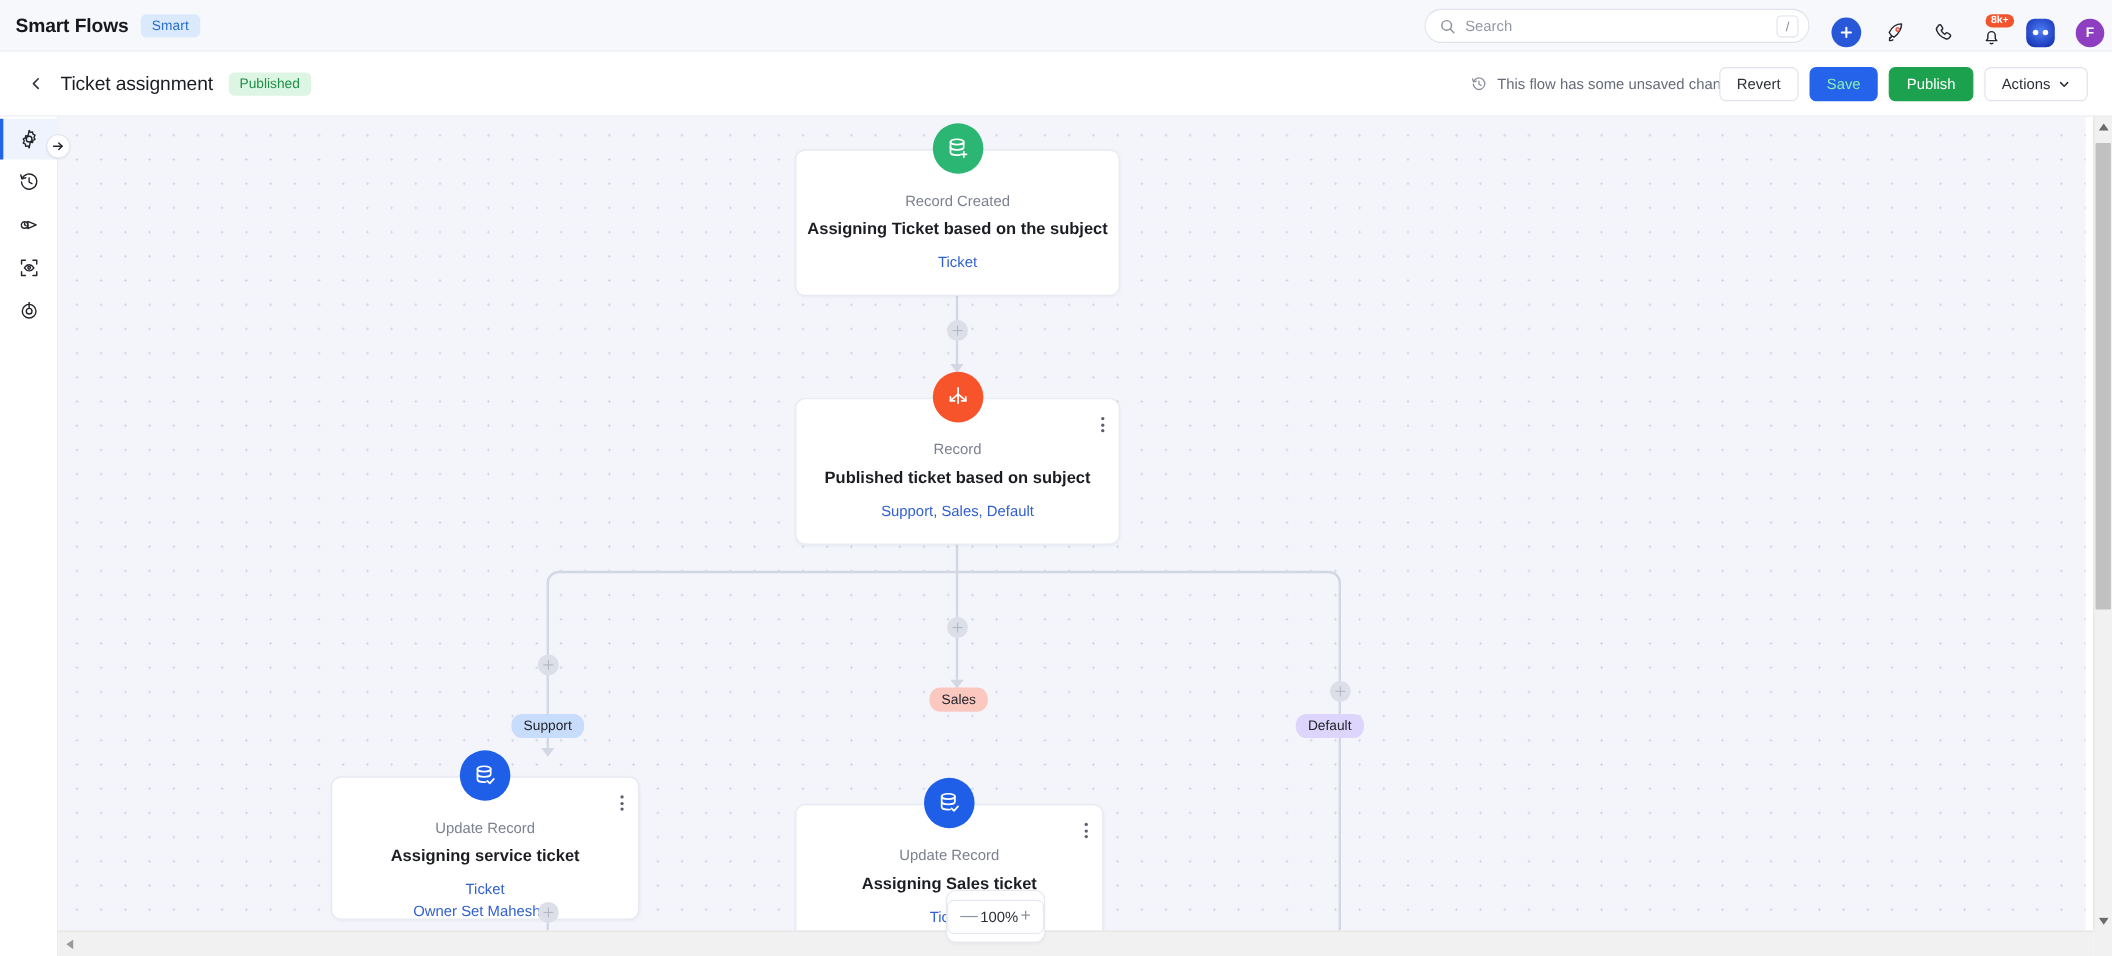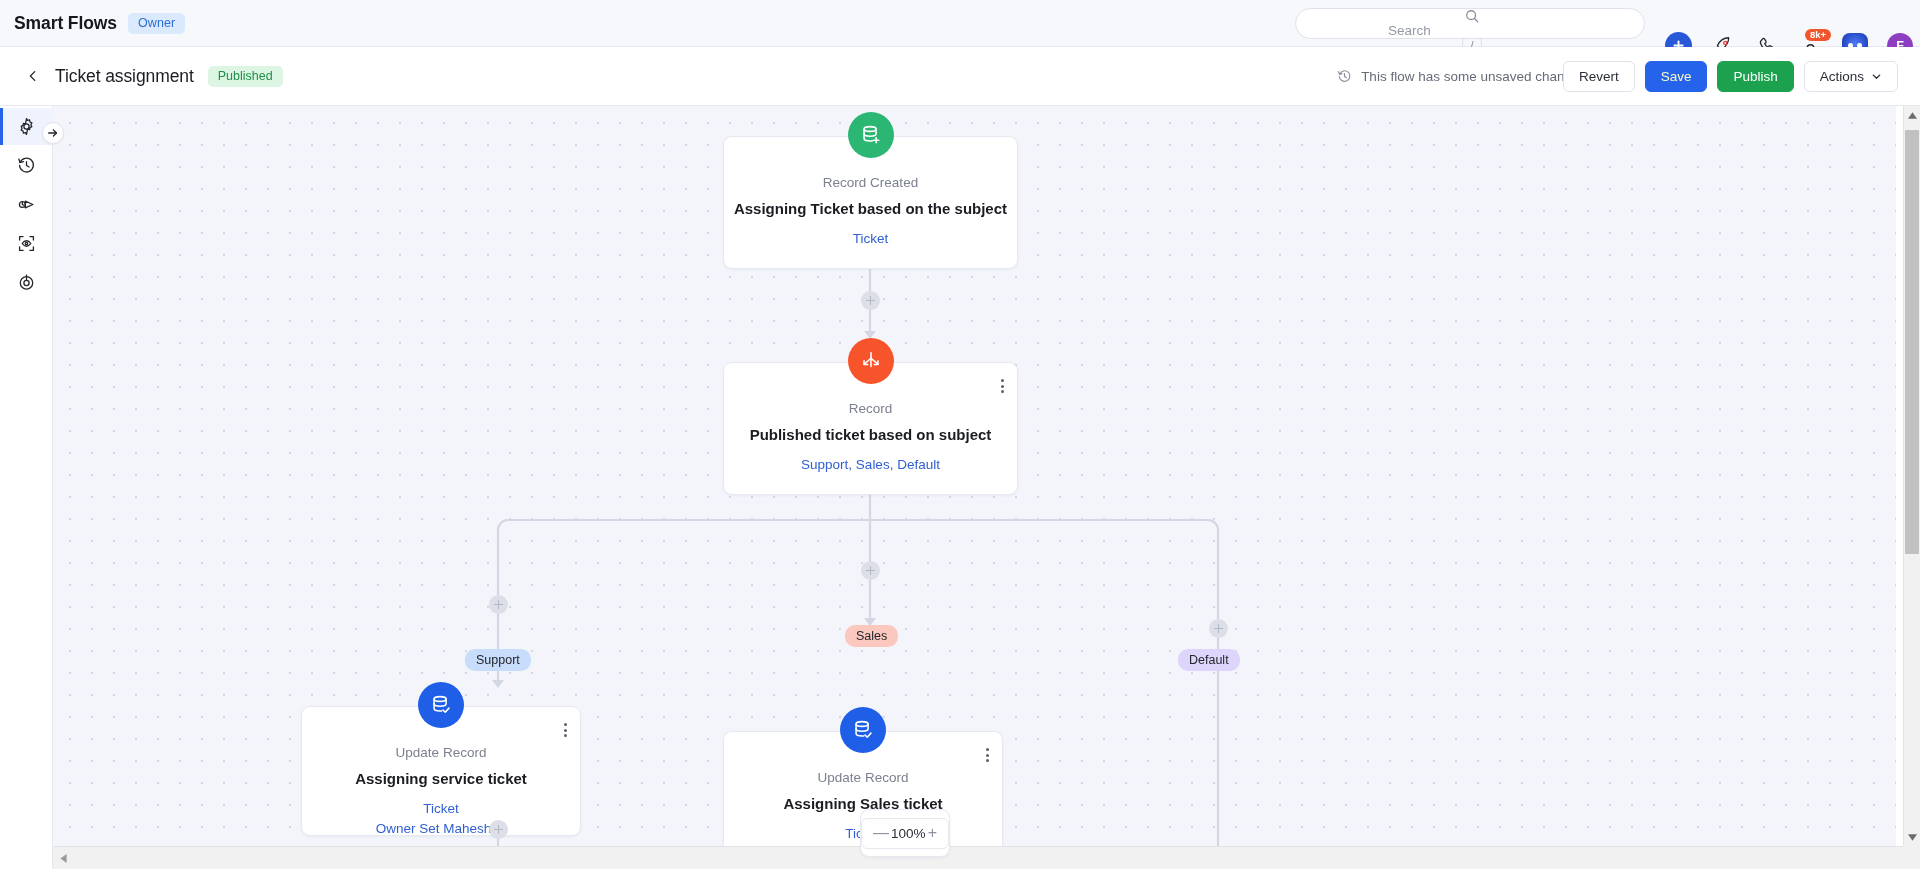--- a/index.html
+++ b/index.html
@@ -20,35 +20,35 @@
   .brand-wrap { display: flex; align-items: center; gap: 11px; margin-left: 14px; }
   .brand-title { font-size: 17.5px; font-weight: bold; color: #16181d; letter-spacing: -0.1px; }
   .beta-chip {
     background: #dbe9fd; color: #2b6fd1; font-size: 12.5px;
     padding: 3.5px 10px; border-radius: 5px; letter-spacing: 0.1px;
   }
 
   .search-box {
     position: absolute; left: 1295px; top: 8px; width: 350px; height: 31px;
     background: #ffffff; border: 1px solid #dfe2ea; border-radius: 17px;
-    display: flex; align-items: center; padding: 0 9px 0 13px; flex-direction: column;
+    display: flex; align-items: center; padding: 0 9px 0 13px;
   }
   .search-input {
     flex: 1; border: none; outline: none; background: transparent;
     font-family: "Liberation Sans", sans-serif; font-size: 13.5px; color: #24262c;
     margin-left: 9px;
   }
   .search-input::placeholder { color: #9499a6; }
   .slash-key {
     width: 20px; height: 20px; border: 1px solid #dfe2ea; border-radius: 4px;
     display: flex; align-items: center; justify-content: center;
     font-size: 12px; color: #8a8f9c;
   }
 
-  .header-icons { position: absolute; left: 1665px; top: 0; height: 59px; display: flex; align-items: center; gap: 19px; margin-top: 16px; }
+  .header-icons { position: absolute; left: 1665px; top: 0; height: 59px; display: flex; align-items: center; gap: 19px; }
   .circ-btn {
     width: 27px; height: 27px; border-radius: 50%; background: #2858d8;
     display: flex; align-items: center; justify-content: center; cursor: pointer;
   }
   .plain-icon { width: 24px; height: 24px; display:flex; align-items:center; justify-content:center; cursor: pointer; position: relative; }
   .bell-wrap { position: relative; width: 26px; height: 26px; display:flex; align-items:flex-end; justify-content:center; cursor:pointer; }
   .bell-badge {
     position: absolute; top: -4px; left: 8px; background: #f2542d; color: #fff;
     font-size: 9.5px; font-weight: bold; border-radius: 8px; padding: 1.5px 5px;
     line-height: 1.05;
@@ -80,21 +80,21 @@
     position: absolute; right: 330px; display: flex; align-items: center; gap: 9px;
     font-size: 13.5px; color: #666b78;
   }
   .btn-group { position: absolute; right: 22px; display: flex; align-items: center; gap: 10px; }
   .btn {
     height: 31px; padding: 0 15px; border-radius: 6px; font-size: 13.5px;
     font-family: "Liberation Sans", sans-serif;
     display: flex; align-items: center; justify-content: center; cursor: pointer;
     border: 1px solid #dfe2ea; background: #fff; color: #2c2f38; font-weight: normal;
   }
-  .btn-save { background: #2563eb; border-color: #2563eb; color: #fef9c3; }
+  .btn-save { background: #2563eb; border-color: #2563eb; color: #86efac; }
   .btn-publish { background: #1ca14e; border-color: #1ca14e; color: #fff; }
   .btn-actions { gap: 7px; }
 
   
   .left-rail {
     position: absolute; top: 106px; left: 0; width: 53px; height: 763px;
     background: #ffffff; border-right: 1px solid #e6e8ef; z-index: 5;
   }
   .rail-item {
     width: 53px; height: 37px; display:flex; align-items:center; justify-content:center;
@@ -186,21 +186,21 @@
   .harrow { width: 20px; height: 23px; display:flex; align-items:center; justify-content:center; cursor:pointer; }
   .corner-box { position:absolute; right:0; bottom:0; width:17px; height:23px; background:#f1f1f1; z-index:9; }
   svg { display: block; }
 </style>
 </head>
 <body>
 
 <div class="top-header">
   <div class="brand-wrap">
     <div class="brand-title">Smart Flows</div>
-    <div class="beta-chip">Owner</div>
+    <div class="beta-chip">Smart</div>
   </div>
 
   <div class="search-box">
     <span>
       <svg width="14" height="14" viewBox="0 0 16 16" fill="none" stroke="#8a8f9c" stroke-width="1.5">
         <circle cx="7" cy="7" r="5"></circle>
           <line x1="10.8" y1="10.8" x2="14.5" y2="14.5" stroke-linecap="round"></line>
       </svg>
     </span>
     <input class="search-input" value="" placeholder="Search" style="">

